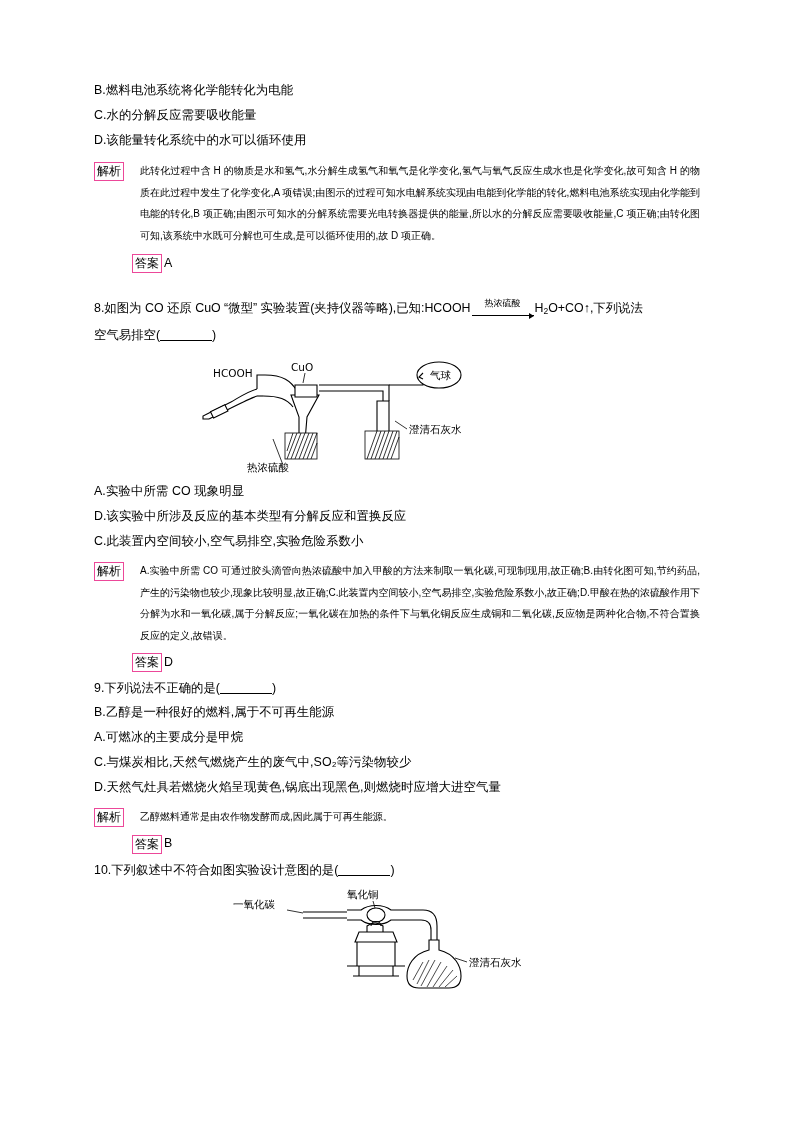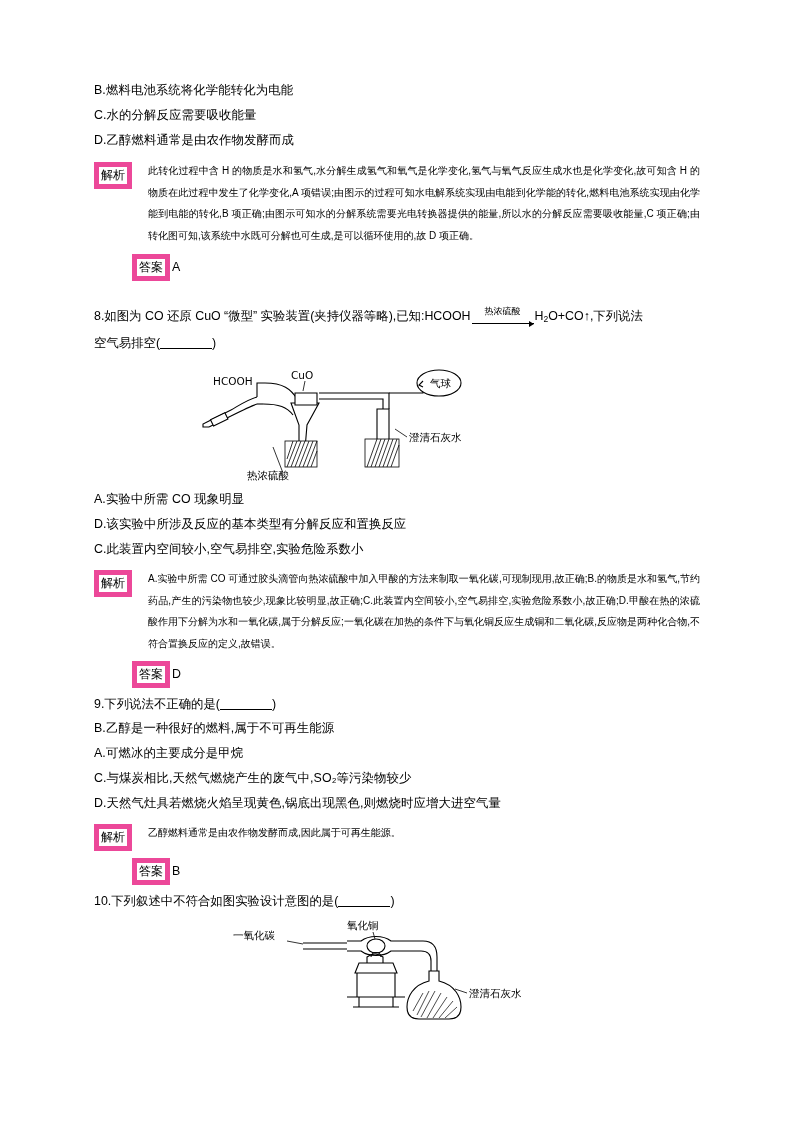--- a/index.html
+++ b/index.html
@@ -27,21 +27,21 @@
 
   
   .boxwrap{
     display:flex;
     align-items:flex-start;
     font-size:12.4px;
     line-height:21px;
   }
   .boxlabel{
     display:inline-block;
-    border:5px solid #ec4899;
+    border:1px solid #ec4899;
     padding:0px 2px 1px 2px;
     line-height:16px;
     font-size:12px;
     margin-top:2px;
     flex:0 0 auto;
     letter-spacing:0;
   }
   .boxtext{
     margin-left:16px;
     text-align:justify;
@@ -99,21 +99,21 @@
   .fig1{margin-top:8px;margin-bottom:6px;}
   .fig2{margin-top:6px;margin-bottom:6px;}
 </style>
 </head>
 <body>
 
 <div class="page">
 
   <div class="line opt">B.燃料电池系统将化学能转化为电能</div>
   <div class="line opt">C.水的分解反应需要吸收能量</div>
-  <div class="line opt">D.乙醇燃料通常是由农作物发酵而成</div>
+  <div class="line opt">D.该能量转化系统中的水可以循环使用</div>
 
   <div class="boxwrap" style="margin-top:7px;">
     <span class="boxlabel">解析</span>
     <span class="boxtext">此转化过程中含 H 的物质是水和氢气,水分解生成氢气和氧气是化学变化,氢气与氧气反应生成水也是化学变化,故可知含 H 的物质在此过程中发生了化学变化,A 项错误;由图示的过程可知水电解系统实现由电能到化学能的转化,燃料电池系统实现由化学能到电能的转化,B 项正确;由图示可知水的分解系统需要光电转换器提供的能量,所以水的分解反应需要吸收能量,C 项正确;由转化图可知,该系统中水既可分解也可生成,是可以循环使用的,故 D 项正确。</span>
   </div>
 
   <div class="ansrow" style="margin-top:6px;">
     <span class="boxlabel">答案</span>
     <span class="ansval">A</span>
   </div>
@@ -186,21 +186,21 @@
       </g>
     </svg>
   </div>
 
   <div class="line opt">A.实验中所需 CO 现象明显</div>
   <div class="line opt">D.该实验中所涉及反应的基本类型有分解反应和置换反应</div>
   <div class="line opt">C.此装置内空间较小,空气易排空,实验危险系数小</div>
 
   <div class="boxwrap" style="margin-top:6px;">
     <span class="boxlabel">解析</span>
-    <span class="boxtext">A.实验中所需 CO 可通过胶头滴管向热浓硫酸中加入甲酸的方法来制取一氧化碳,可现制现用,故正确;B.的物质是水和氢气,节约药品,产生的污染物也较少,现象比较明显,故正确;C.此装置内空间较小,空气易排空,实验危险系数小,故正确;D.甲酸在热的浓硫酸作用下分解为水和一氧化碳,属于分解反应;一氧化碳在加热的条件下与氧化铜反应生成铜和二氧化碳,反应物是两种化合物,不符合置换反应的定义,故错误。</span>
+    <span class="boxtext">A.实验中所需 CO 可通过胶头滴管向热浓硫酸中加入甲酸的方法来制取一氧化碳,可现制现用,故正确;B.由转化图可知,节约药品,产生的污染物也较少,现象比较明显,故正确;C.此装置内空间较小,空气易排空,实验危险系数小,故正确;D.甲酸在热的浓硫酸作用下分解为水和一氧化碳,属于分解反应;一氧化碳在加热的条件下与氧化铜反应生成铜和二氧化碳,反应物是两种化合物,不符合置换反应的定义,故错误。</span>
   </div>
 
   <div class="ansrow" style="margin-top:5px;">
     <span class="boxlabel">答案</span>
     <span class="ansval">D</span>
   </div>
 
   <div class="qtext" style="margin-top:4px;">
     <span>9.下列说法不正确的是(</span><span class="underline"></span><span>)</span>
   </div>

